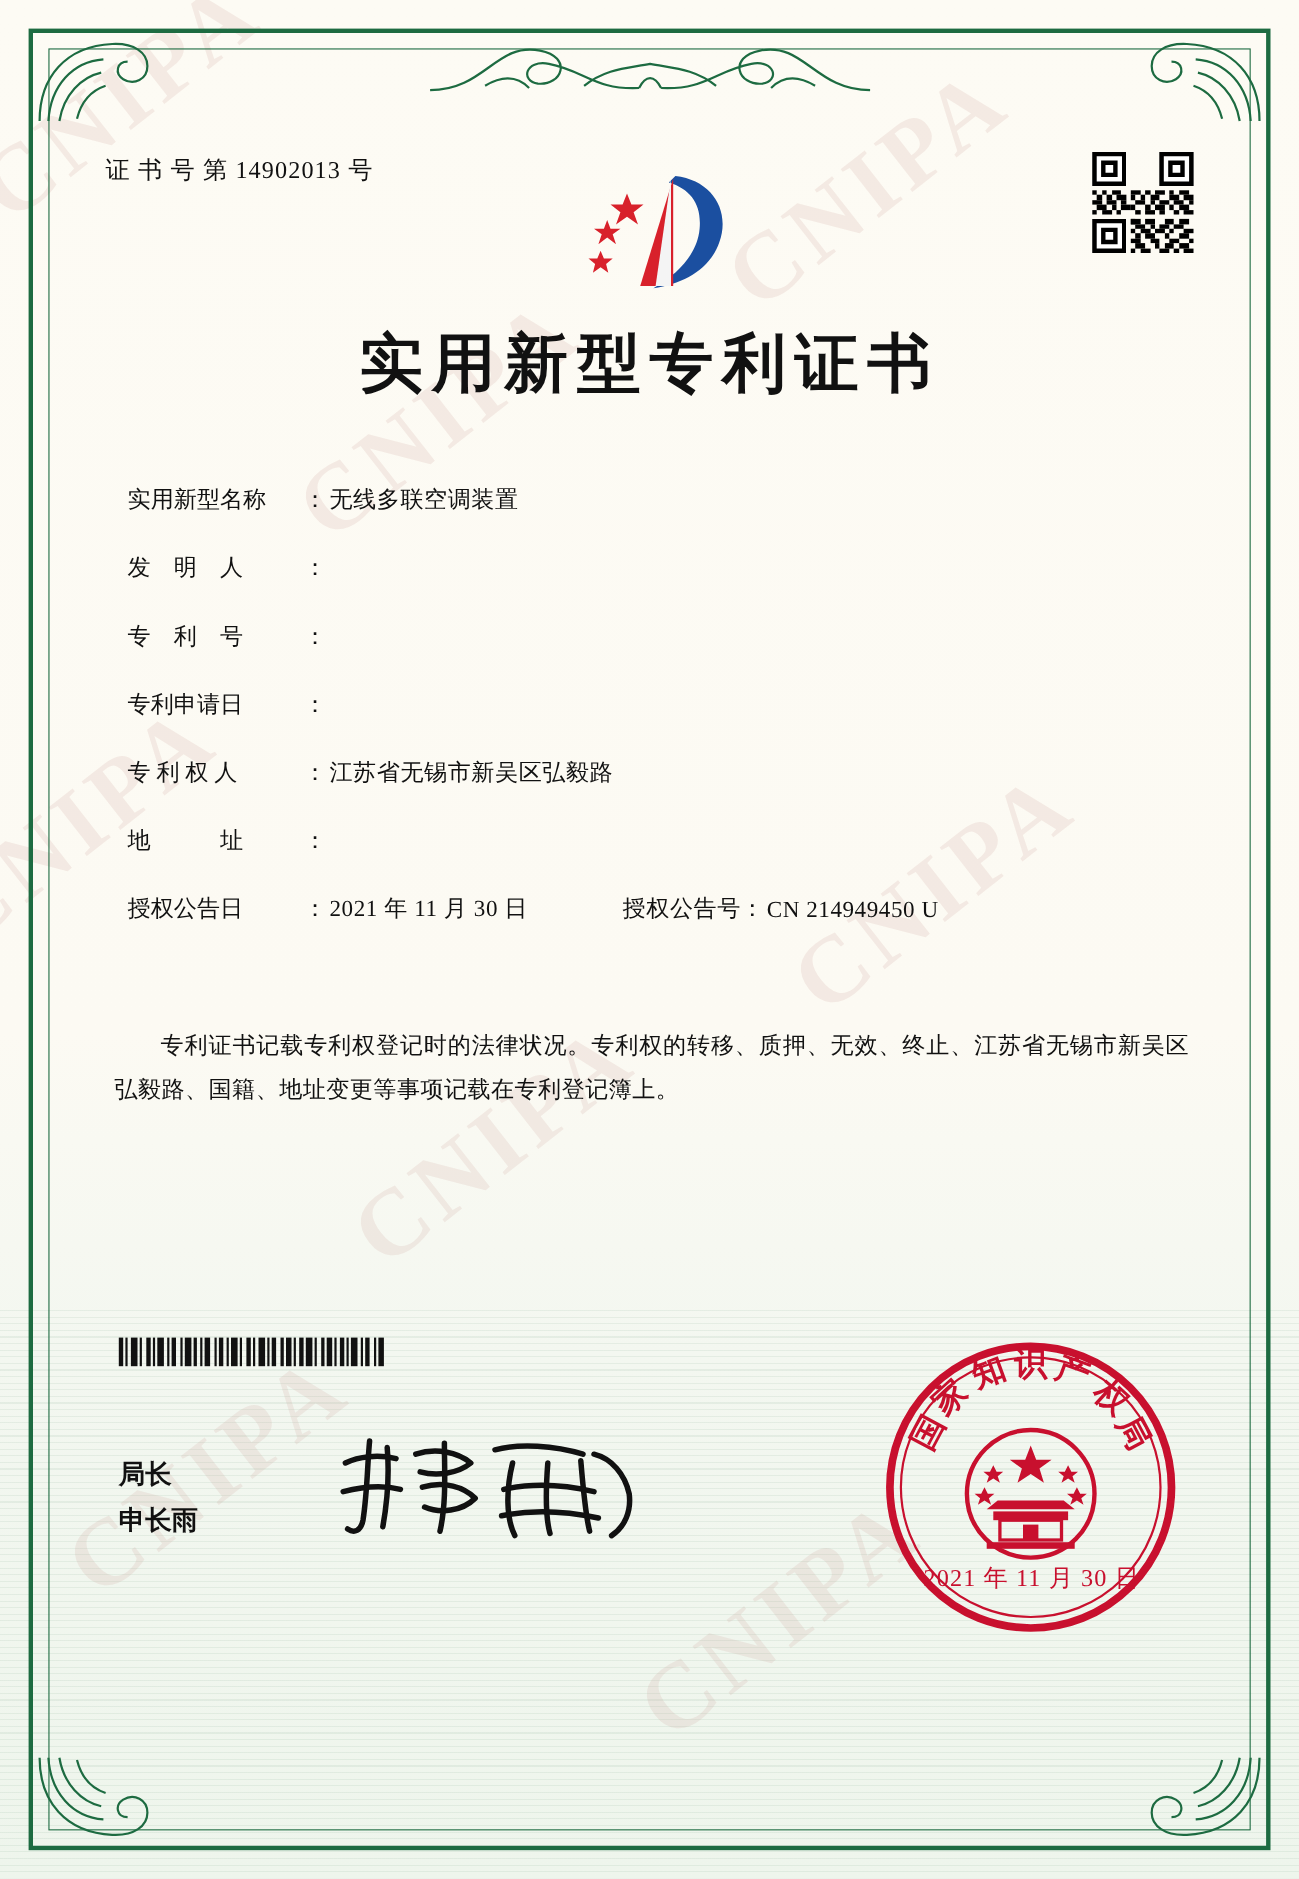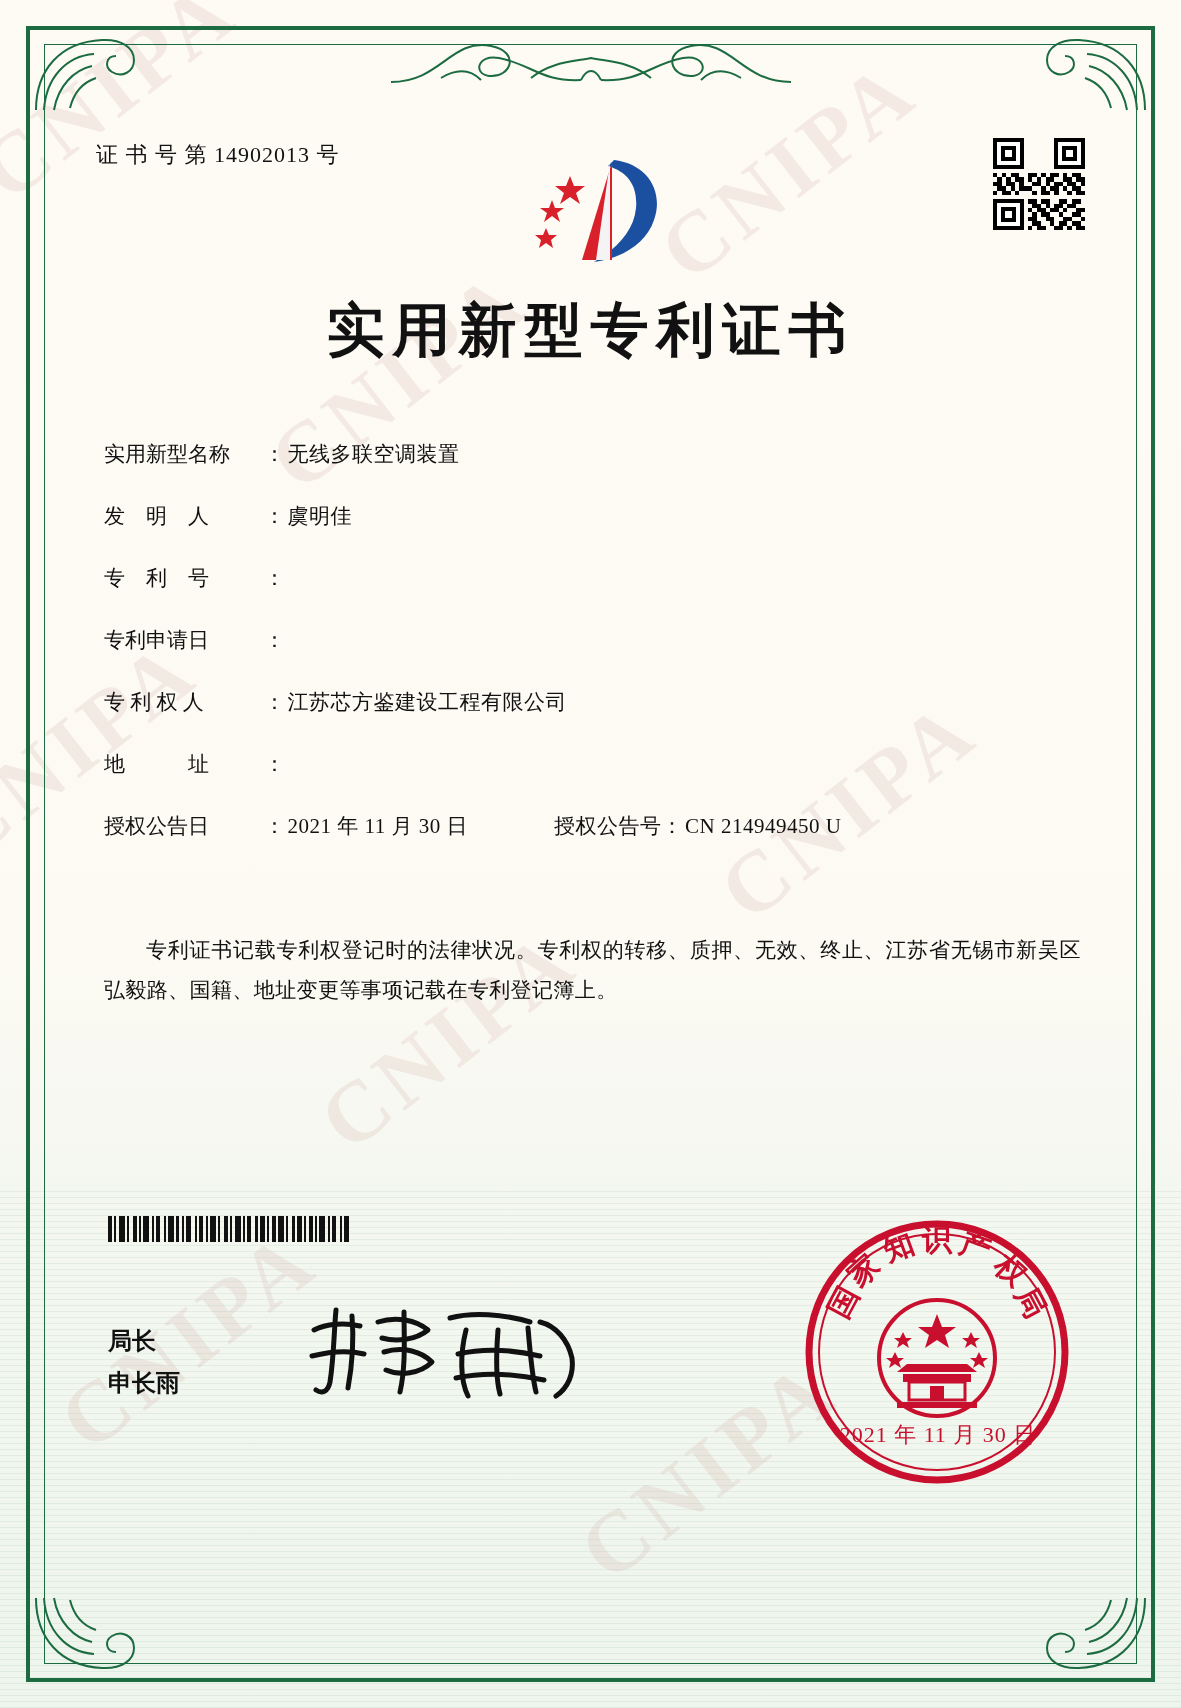--- a/index.html
+++ b/index.html
@@ -156,25 +156,26 @@
   }
 
   .fields {
     position: absolute;
     left: 104px;
     right: 96px;
     top: 440px;
   }
   .field-row {
     display: flex;
-    align-items: center;
+    align-items: flex-end;
     font-size: 21px;
     margin-bottom: 34px;
     color: #111;
     letter-spacing: .5px;
+    margin-left: 12px;
   }
   .field-label {
     width: 160px;
     flex: 0 0 160px;
     display: flex;
     justify-content: space-between;
     letter-spacing: 0;
   }
   .field-sep { margin: 0 2px 0 0; }
   .field-value { flex: 1; }
@@ -433,37 +434,36 @@
 
       <div class="field-row">
         <span class="field-label">实用新型名称</span>
         <span class="field-sep">：</span>
         <span class="field-value">无线多联空调装置</span>
       </div>
 
       <div class="field-row">
         <span class="field-label">发　明　人</span>
         <span class="field-sep">：</span>
-        <span class="field-value">虞明佳</span>
       </div>
 
       <div class="field-row">
         <span class="field-label">专　利　号</span>
         <span class="field-sep">：</span>
       </div>
 
       <div class="field-row">
         <span class="field-label">专利申请日</span>
         <span class="field-sep">：</span>
       </div>
 
       <div class="field-row">
         <span class="field-label">专 利 权 人</span>
         <span class="field-sep">：</span>
-        <span class="field-value">江苏芯方鉴建设工程有限公司</span>
+        <span class="field-value">江苏省无锡市新吴区弘毅路</span>
       </div>
 
       <div class="field-row">
         <span class="field-label">地　　　址</span>
         <span class="field-sep">：</span>
       </div>
 
       <div class="field-row split">
         <span class="field-label">授权公告日</span>
         <span class="field-sep">：</span>

